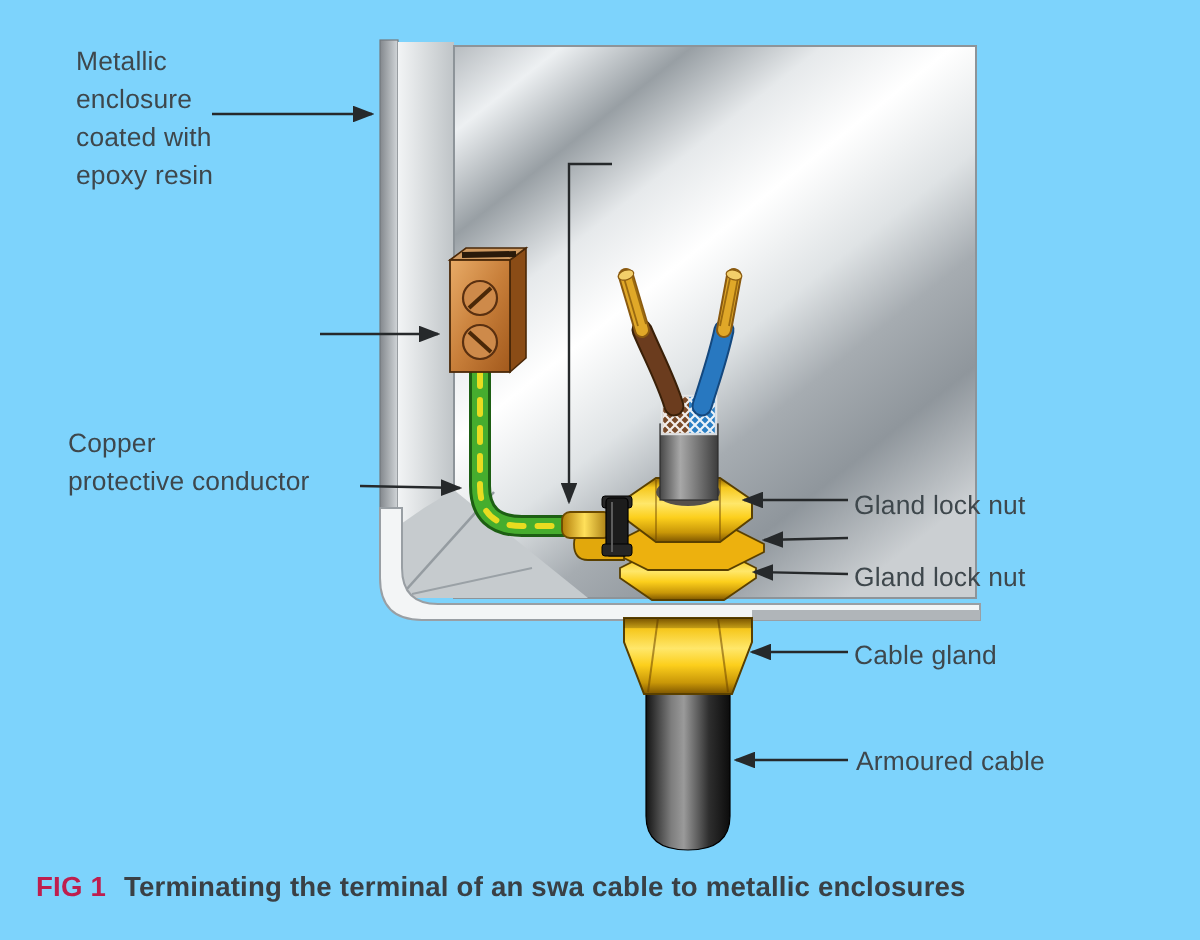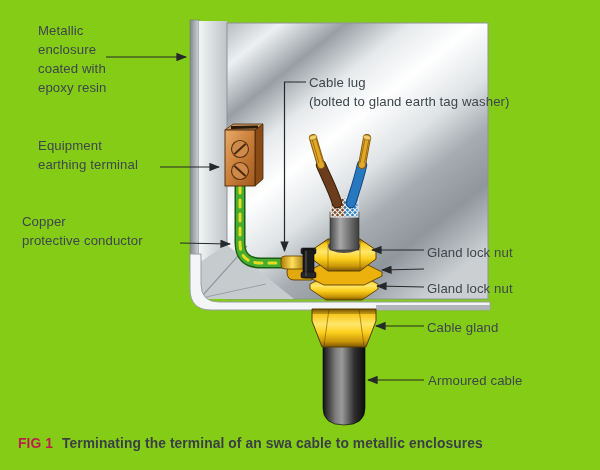--- a/index.html
+++ b/index.html
@@ -1,17 +1,17 @@
 <!DOCTYPE html>
 <html><head>
 <meta charset="utf-8">
 <style>
   html,body{margin:0;padding:0;background:#ffffff;}
   .stage{
-    position:relative;width:600px;height:470px;background:#84cc16;overflow:hidden;
+    position:relative;width:600px;height:470px;background:#7dd3fc;overflow:hidden;
     font-family:"Liberation Sans", sans-serif;
   }
   .stage svg{position:absolute;left:0;top:0;}
   .lbl{
     position:absolute;
     font-size:13.2px;line-height:19px;color:#3E474C;
     white-space:pre-line;letter-spacing:.1px;
   }
   .caption{
     position:absolute;left:18px;top:436px;
@@ -171,26 +171,22 @@
       <path d="M424,287 L377,286" marker-end="url(#arr)"></path>
       <path d="M424,326 L376,326" marker-end="url(#arr)"></path>
       <path d="M424,380 L368,380" marker-end="url(#arr)"></path>
     </g>
   </svg>
 
   <div class="lbl" style="left:38px;top:21px">Metallic
 enclosure
 coated with
 epoxy resin</div>
-  <div class="lbl" style="left:38px;top:136px">Equipment
-earthing terminal</div>
-  <div class="lbl" style="left:22px;top:212px">Copper
+  <div class="lbl" style="left:34px;top:212px">Copper
 protective conductor</div>
-  <div class="lbl" style="left:309px;top:73px">Cable lug
-(bolted to gland earth tag washer)</div>
   <div class="lbl" style="left:427px;top:243px">Gland lock nut</div>
   <div class="lbl" style="left:427px;top:279px">Gland lock nut</div>
   <div class="lbl" style="left:428px;top:371px">Armoured cable</div>
   <div class="lbl" style="left:427px;top:318px">Cable gland</div>
 
   <div class="caption">
     <span class="fig-tag">FIG 1</span><span class="fig-text">Terminating the terminal of an swa cable to metallic enclosures</span>
   </div>
 
 </div>

